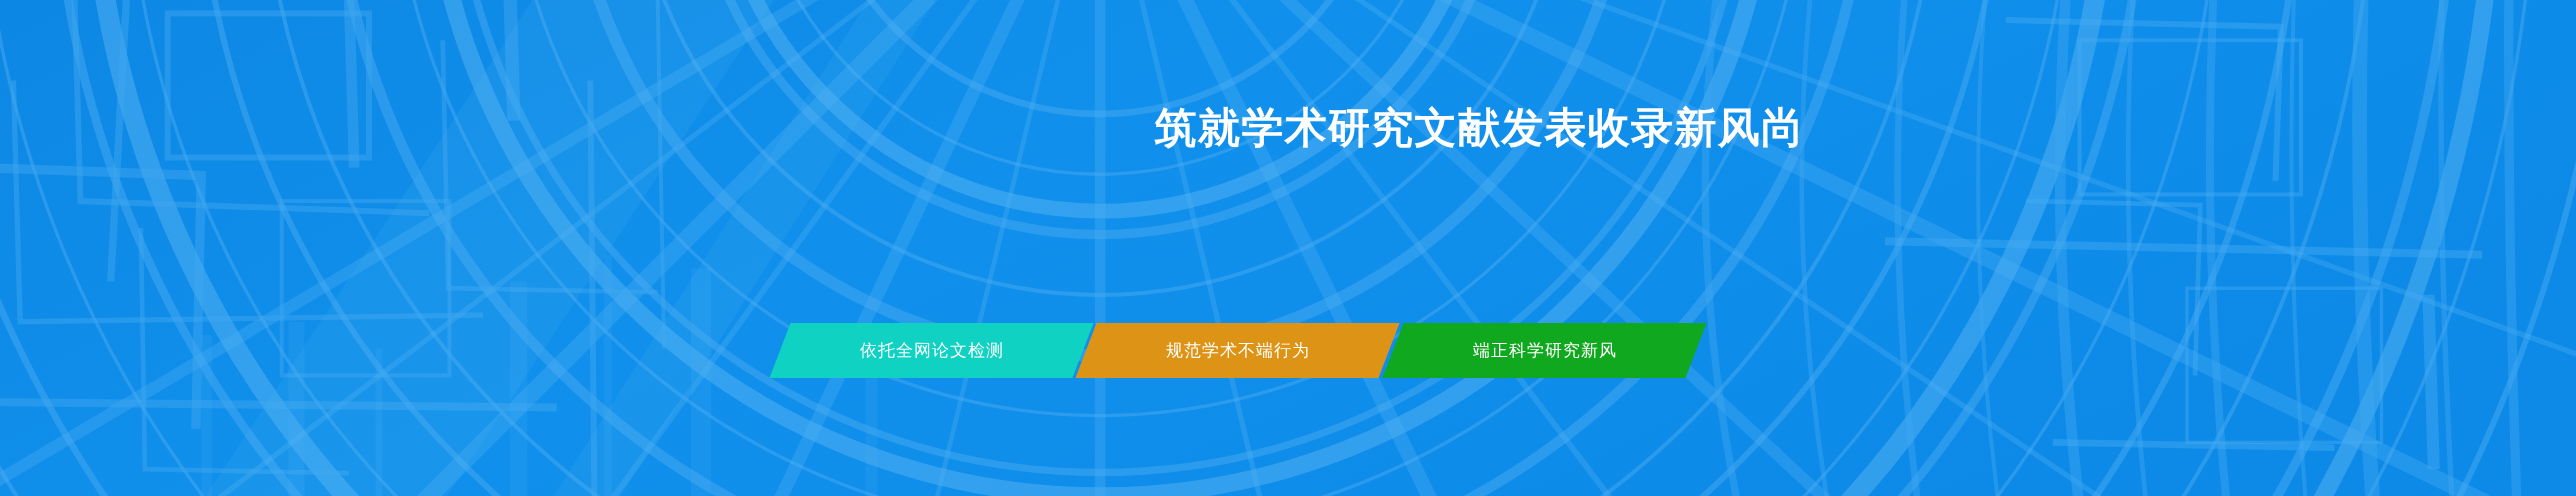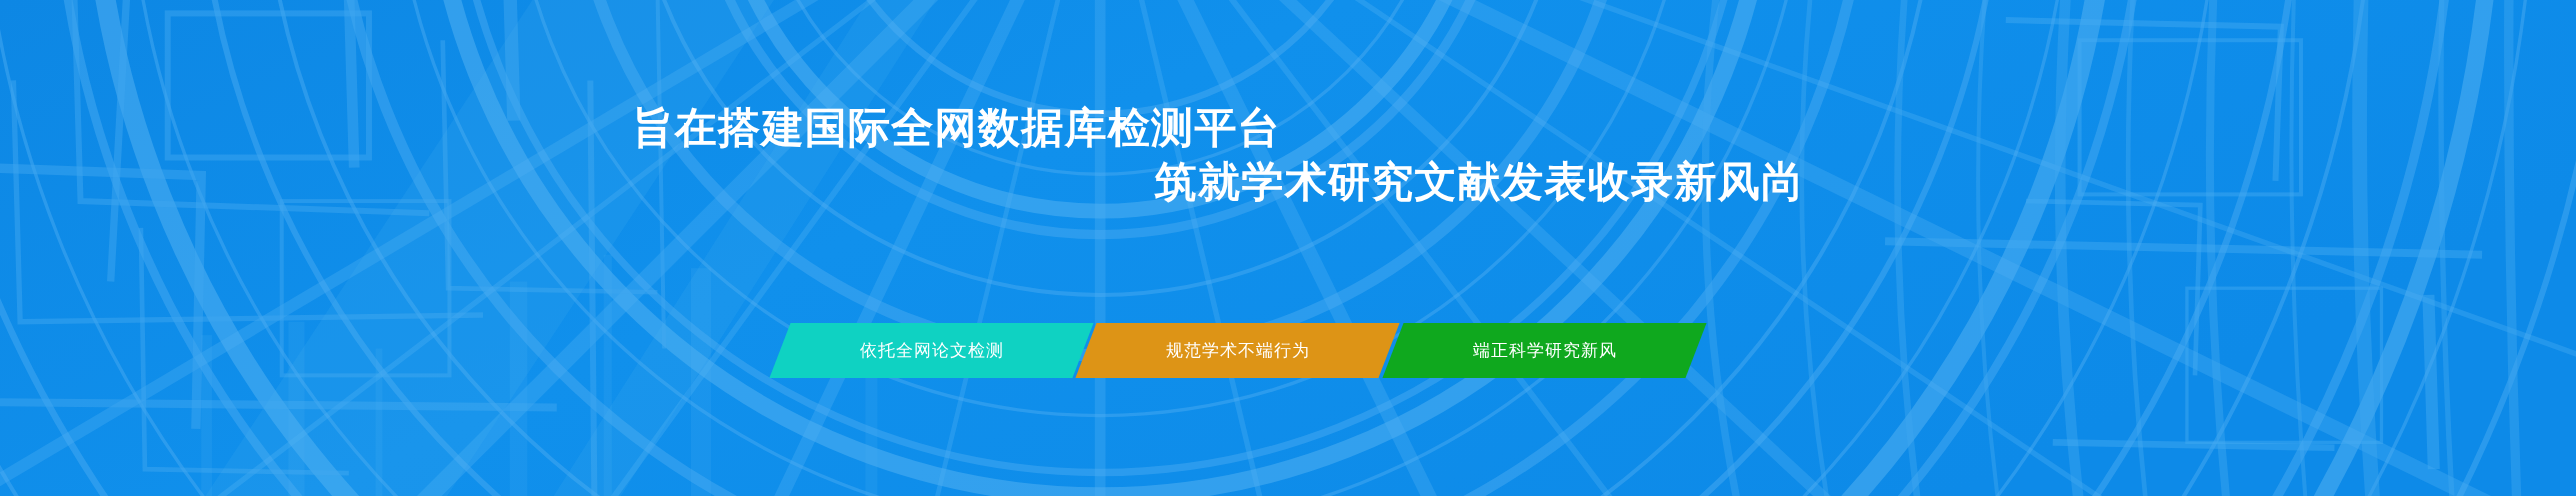--- a/index.html
+++ b/index.html
@@ -206,21 +206,20 @@
 
       <g fill="#57b5f4" fill-opacity="0.14">
         <polygon points="820,-40 1180,-40 640,780 280,780"></polygon>
         <polygon points="1320,-40 1420,-40 900,780 800,780"></polygon>
       </g>
 
     </g>
   </svg>
 
   <div class="headline" style="color: rgb(255, 255, 255);">
-    <div class="headline-line l1">旨在搭建国际全网数据库检测平台</div>
     <div class="headline-line l2">筑就学术研究文献发表收录新风尚</div>
   </div>
 
   <div class="tag-row">
     <div class="tag t1" style="background: rgb(15, 210, 194);">
       <span class="tag-label">依托全网论文检测</span>
     </div>
     <div class="tag t2" style="background: rgb(221, 148, 22);">
       <span class="tag-label">规范学术不端行为</span>
     </div>

